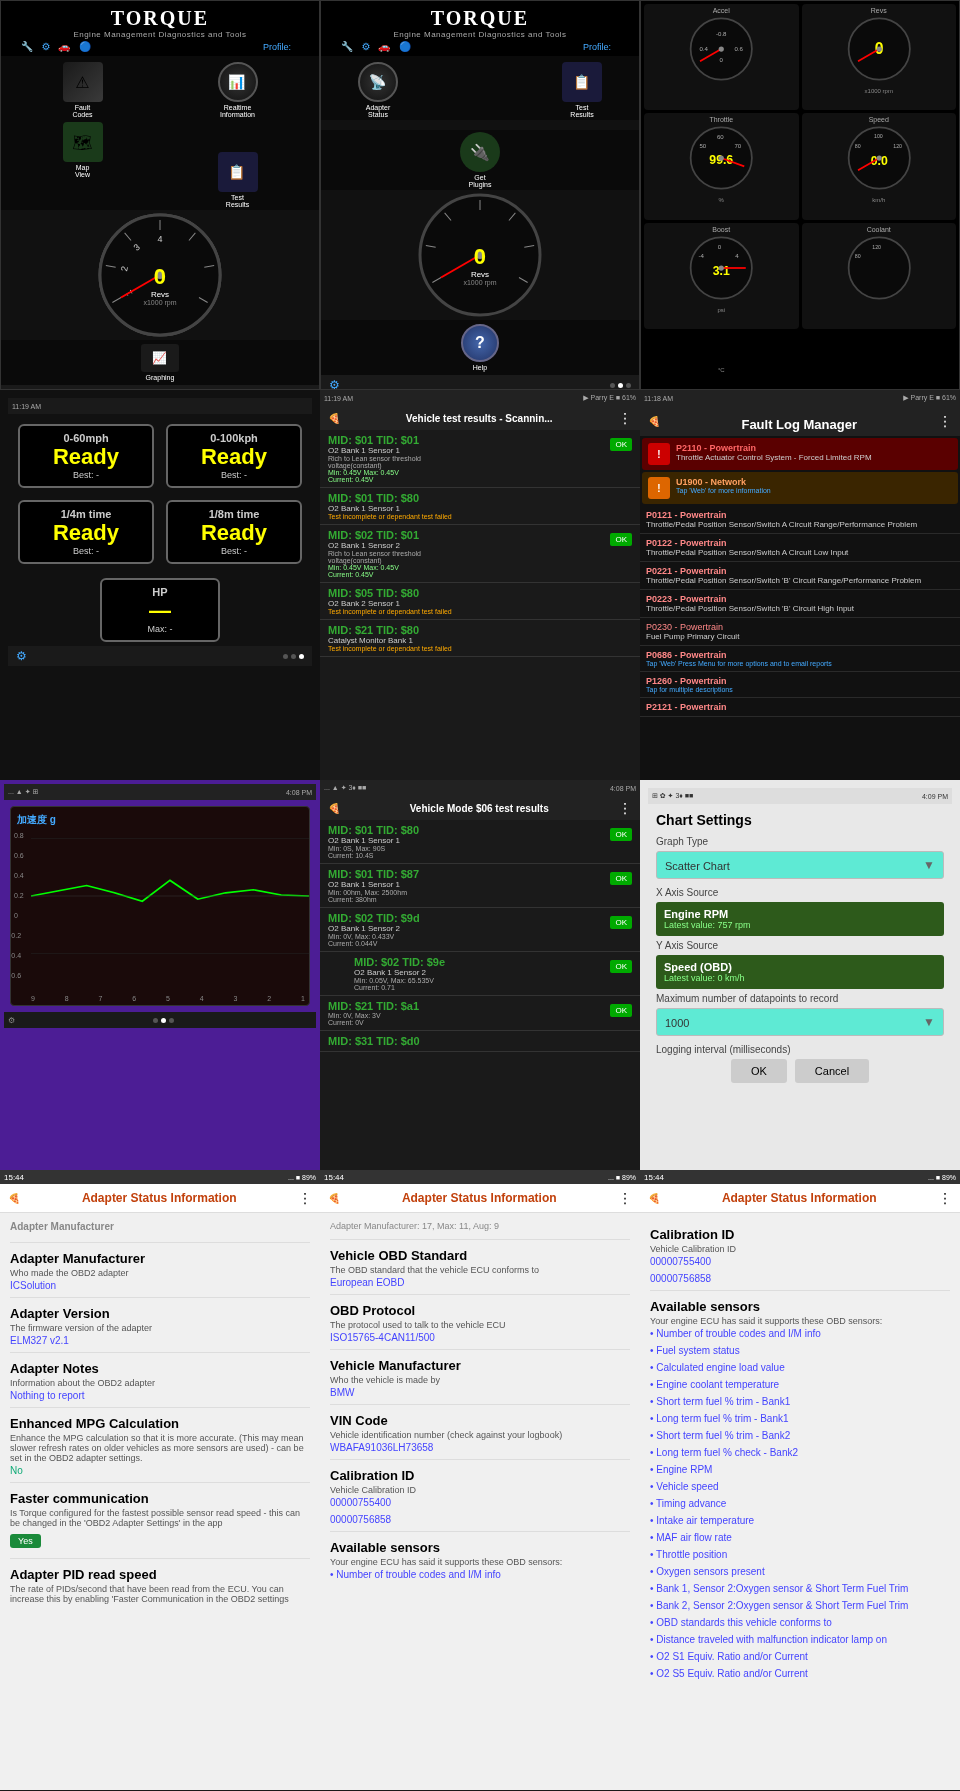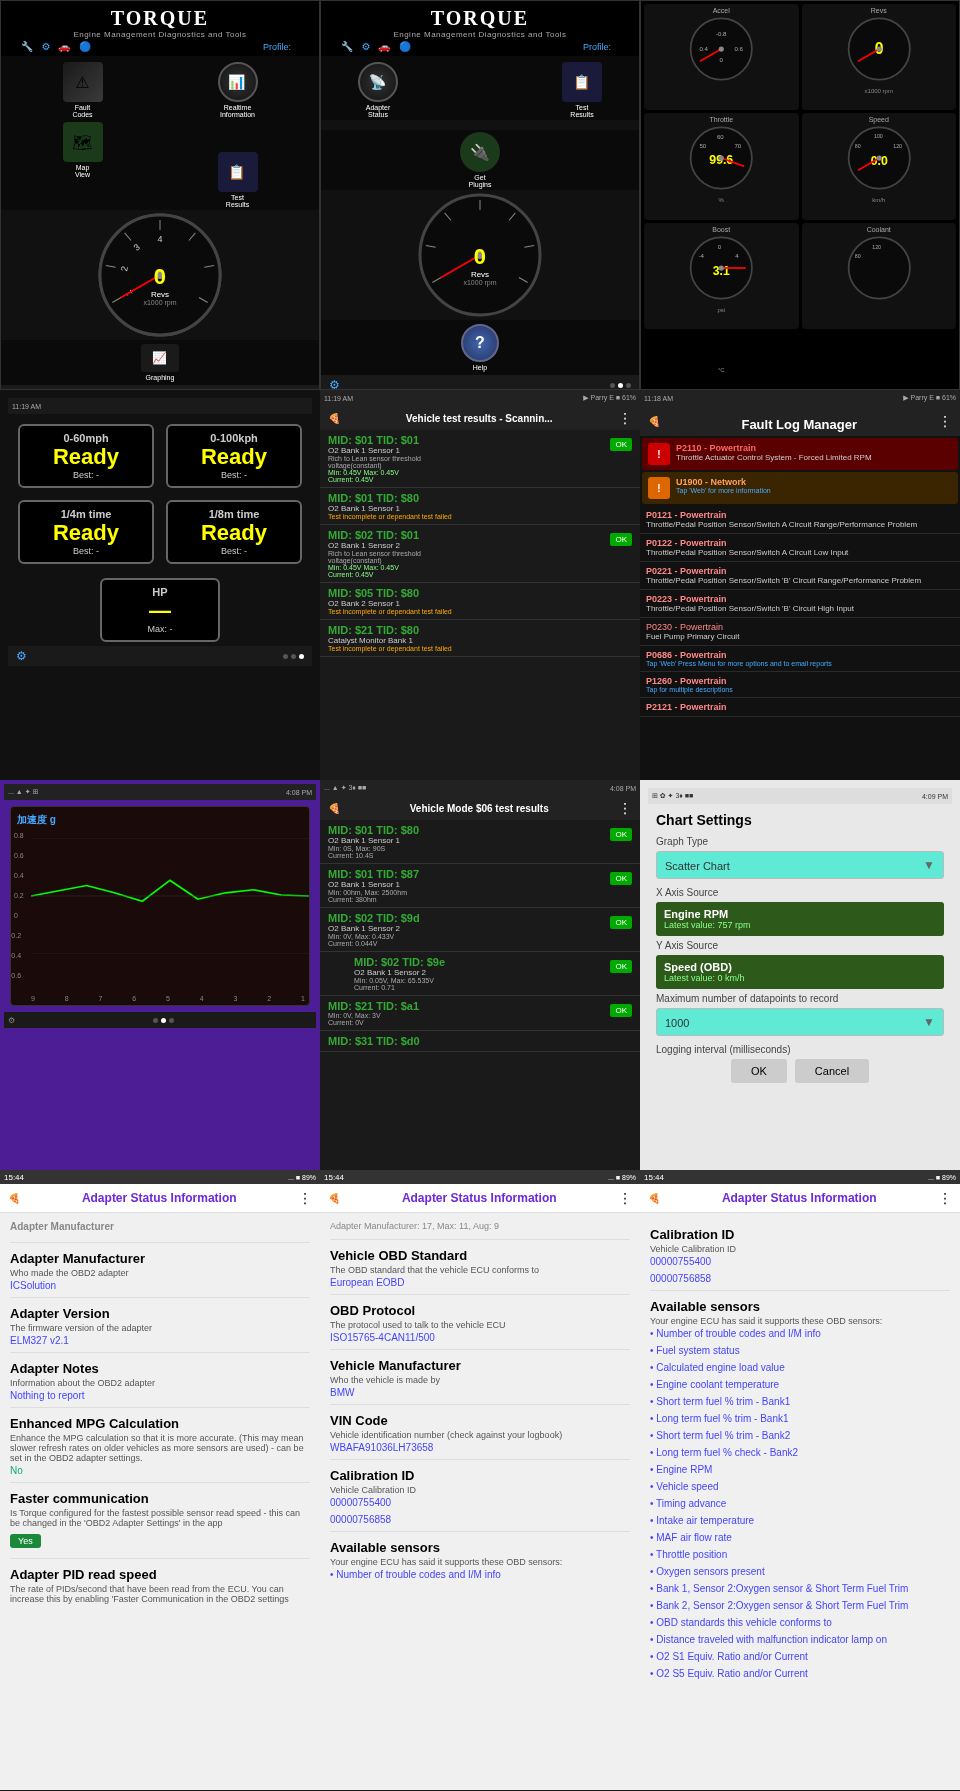--- a/index.html
+++ b/index.html
@@ -333,21 +333,21 @@
     .adapter-header {
       background: #fff;
       padding: 6px 8px;
       border-bottom: 1px solid #ddd;
       display: flex;
       justify-content: space-between;
       align-items: center;
     }
 
     .adapter-header-title {
-      color: #6d28d9;
+      color: #c2410c;
       font-size: 12px;
       font-weight: bold;
     }
 
     .adapter-content {
       padding: 6px 10px;
       overflow-y: auto;
     }
 
     .adapter-section-title {

